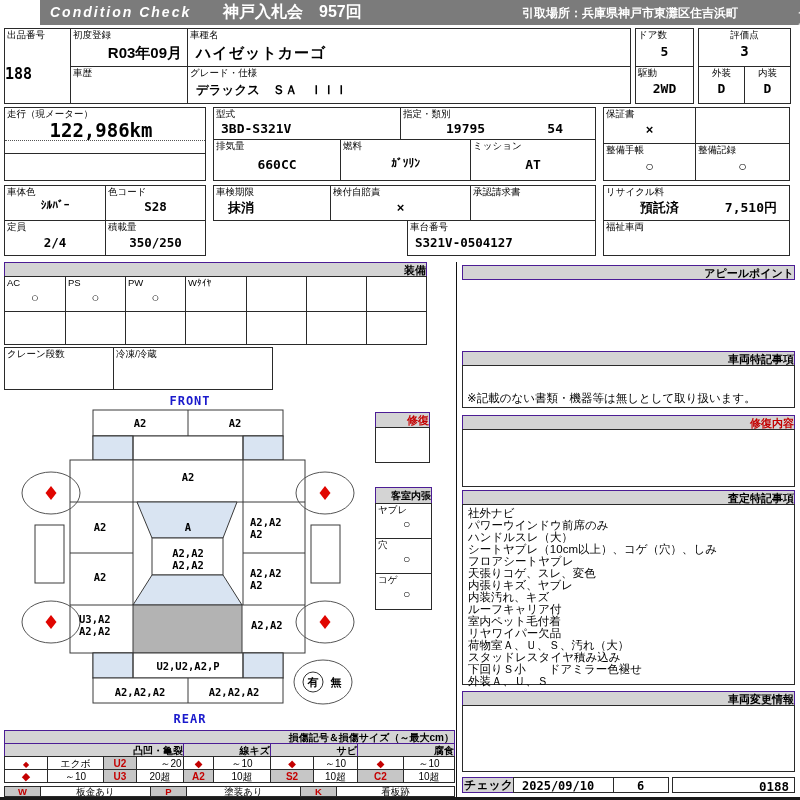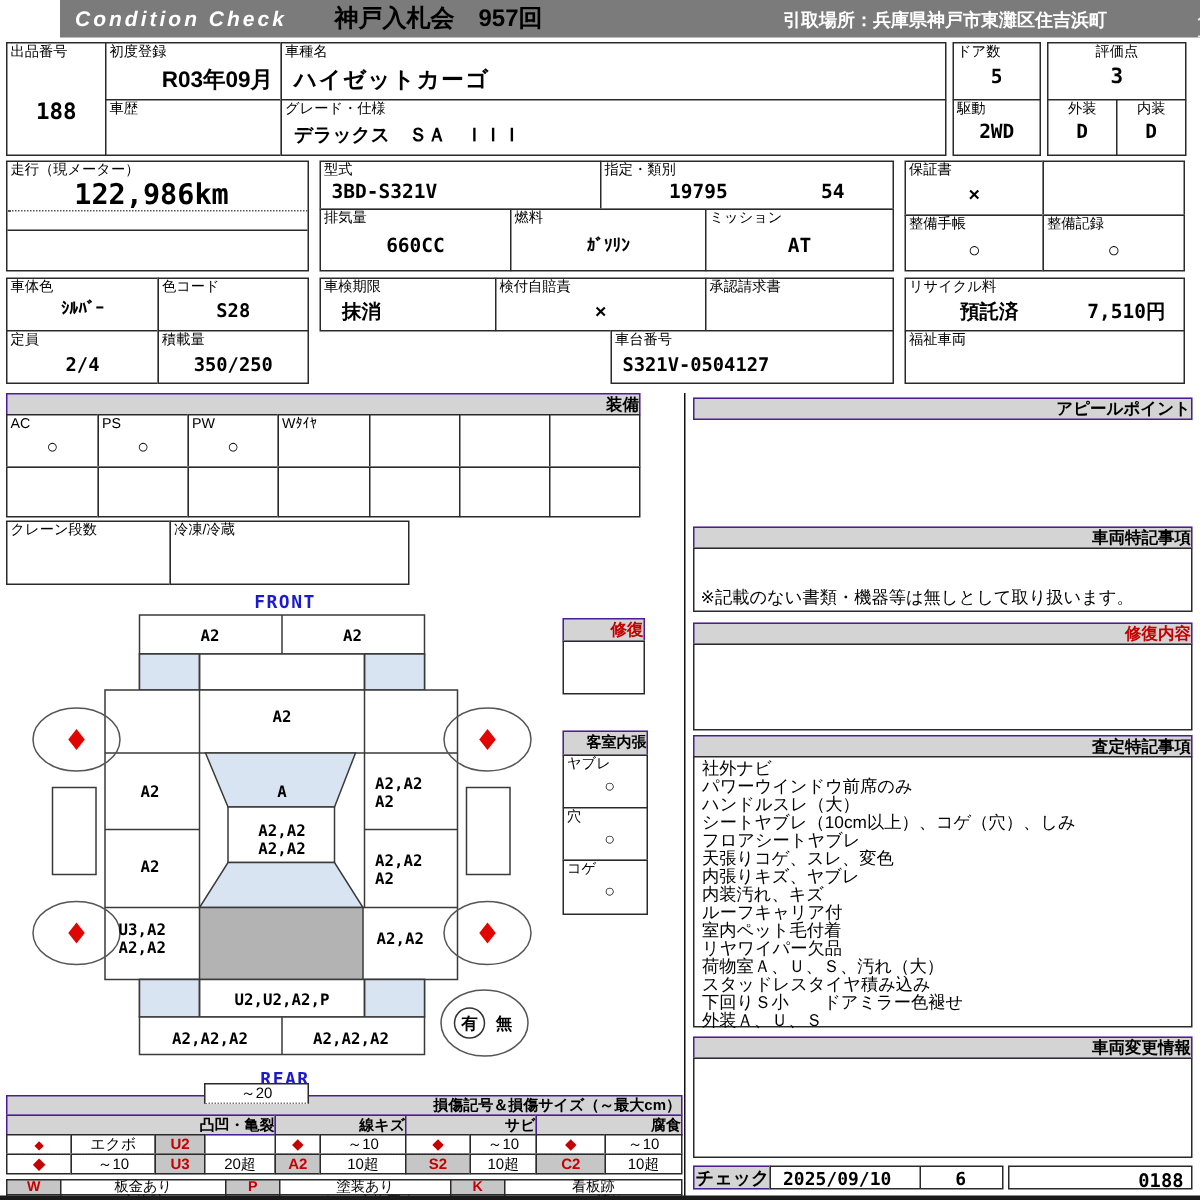--- a/index.html
+++ b/index.html
@@ -24,28 +24,28 @@
   .dotb{border-bottom:1px dotted #777;}
   svg text{font-family:"DejaVu Sans Mono","Liberation Mono",monospace;font-weight:bold;}
 </style>
 </head>
 <body>
 
 <div id="page">
 
   <div class="bar">
     <span class="t" style="left:10px;top:4px;color:#fff;font-style:italic;font-weight:bold;font-size:14px;letter-spacing:2px;">Condition  Check</span>
-    <span class="t" style="left:183px;top:2px;color:#000000;font-weight:bold;font-size:16px;">神戸入札会　957回</span>
+    <span class="t" style="left:183px;top:2px;color:#ffffff;font-weight:bold;font-size:16px;">神戸入札会　957回</span>
     <span class="t" style="left:482px;top:5px;color:#fff;font-weight:bold;font-size:12px;">引取場所：兵庫県神戸市東灘区住吉浜町</span>
     <span class="t" style="right:8px;top:5px;color:#f0f0f0;font-size:17px;">貨物</span>
   </div>
 
   <div class="c" style="left:4px;top:28px;width:67px;height:76px">
     <span class="lbl">出品番号</span>
-    <span class="v" style="left:0;right:0;top:36px;text-align:center;font-size:15px">188</span>
+    <span class="v" style="left:0;right:0;top:36px;font-size:15px">188</span>
   </div>
   <div class="c" style="left:70px;top:28px;width:118px;height:39px">
     <span class="lbl">初度登録</span>
     <span class="jv" style="right:5px;top:15px;font-size:15px">R03年09月</span>
   </div>
   <div class="c" style="left:70px;top:66px;width:118px;height:38px">
     <span class="lbl">車歴</span>
   </div>
   <div class="c" style="left:187px;top:28px;width:444px;height:39px">
     <span class="lbl">車種名</span>
@@ -340,21 +340,21 @@
 
   <div class="h" style="left:4px;top:730px;width:451px;height:14px;font-size:10px;line-height:13px">損傷記号＆損傷サイズ（～最大cm）</div>
   <div class="h" style="left:4px;top:743px;width:180px;height:14px;font-size:10px;line-height:13px">凸凹・亀裂</div>
   <div class="h" style="left:183px;top:743px;width:88px;height:14px;font-size:10px;line-height:13px">線キズ</div>
   <div class="h" style="left:270px;top:743px;width:88px;height:14px;font-size:10px;line-height:13px">サビ</div>
   <div class="h" style="left:357px;top:743px;width:98px;height:14px;font-size:10px;line-height:13px">腐食</div>
 
   <div class="wcell dotb" style="left:4px;top:756px;width:44px;height:14px;line-height:13px"><span class="red" style="font-size:8px">◆</span></div>
   <div class="wcell dotb" style="left:47px;top:756px;width:57px;height:14px;line-height:13px">エクボ</div>
   <div class="gcell dotb" style="left:103px;top:756px;width:34px;height:14px;line-height:13px">U2</div>
-  <div class="wcell dotb" style="left:136px;top:722px;width:70px;height:14px;line-height:13px">～20</div>
+  <div class="wcell dotb" style="left:136px;top:756px;width:70px;height:14px;line-height:13px">～20</div>
   <div class="wcell dotb" style="left:183px;top:756px;width:31px;height:14px;line-height:13px"><span class="red" style="font-size:10px">◆</span></div>
   <div class="wcell dotb" style="left:213px;top:756px;width:58px;height:14px;line-height:13px">～10</div>
   <div class="wcell dotb" style="left:270px;top:756px;width:44px;height:14px;line-height:13px"><span class="red" style="font-size:10px">◆</span></div>
   <div class="wcell dotb" style="left:313px;top:756px;width:45px;height:14px;line-height:13px">～10</div>
   <div class="wcell dotb" style="left:357px;top:756px;width:47px;height:14px;line-height:13px"><span class="red" style="font-size:10px">◆</span></div>
   <div class="wcell dotb" style="left:403px;top:756px;width:52px;height:14px;line-height:13px">～10</div>
 
   <div class="wcell" style="left:4px;top:769px;width:44px;height:14px;line-height:13px"><span class="red" style="font-size:11px">◆</span></div>
   <div class="wcell" style="left:47px;top:769px;width:57px;height:14px;line-height:13px">～10</div>
   <div class="gcell" style="left:103px;top:769px;width:34px;height:14px;line-height:13px">U3</div>

